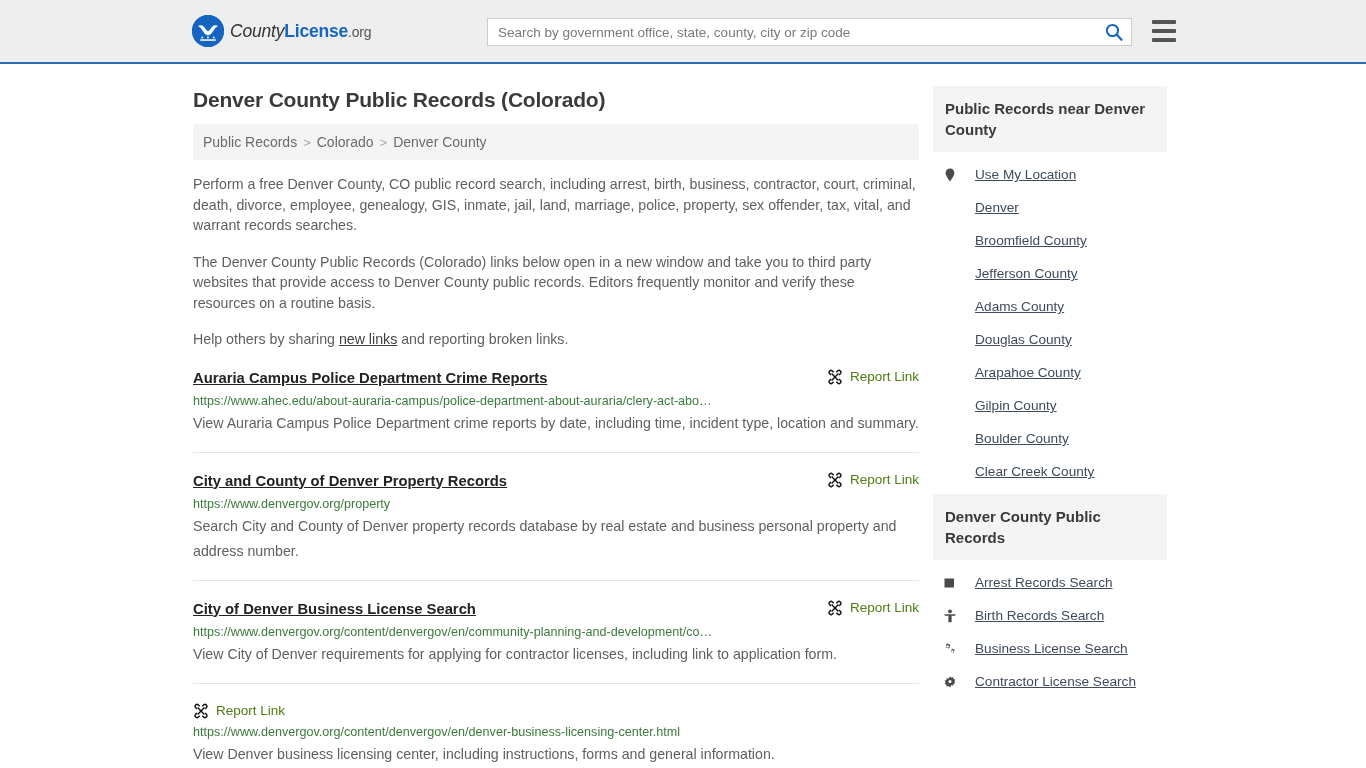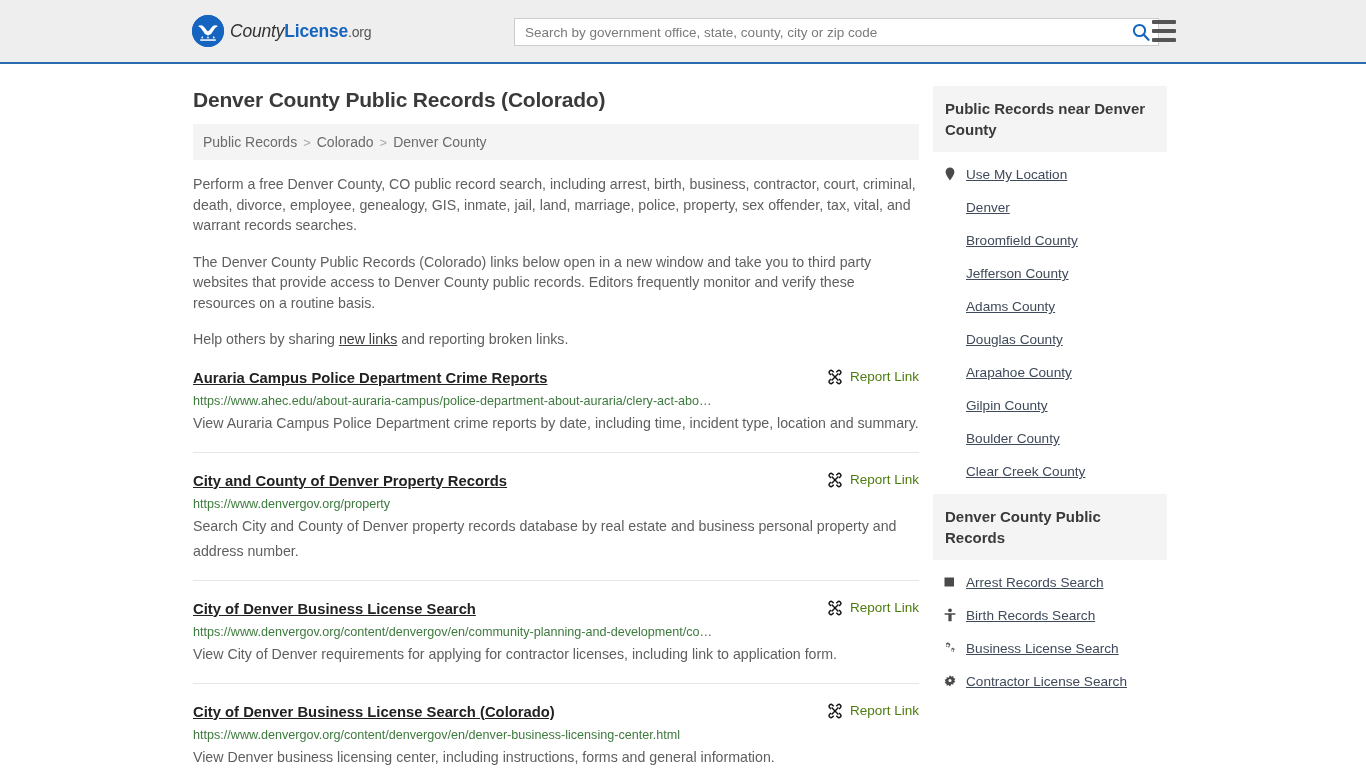--- a/index.html
+++ b/index.html
@@ -42,21 +42,21 @@
     color: #333333;
     white-space: nowrap;
     font-weight: 400;
   }
   .brand-text .b-office { color: #1565c0; font-weight: 700; }
   .brand-text .b-county { color: #333333; font-weight: 400; font-style: italic; }
   .brand-text .b-org { color: #555555; font-size: 14px; }
 
   .search-wrap {
     position: absolute;
-    left: 514px;
+    left: 487px;
     top: 18px;
     width: 645px;
     height: 28px;
     background: #ffffff;
     border: 1px solid #cccccc;
     display: flex;
     align-items: center;
   }
   .search-input {
     flex: 1;
@@ -199,22 +199,22 @@
     background: #f4f4f4;
     padding: 12px 12px;
     font-size: 15px;
     font-weight: bold;
     color: #3a3a3a;
     line-height: 21px;
   }
   .side-list { padding: 6px 0 0 0; margin: 0; list-style: none; }
   .side-list li {
     display: flex;
-    align-items: flex-start;
-    gap: 9px;
+    align-items: flex-end;
+    gap: 18px;
     padding: 9px 0 9px 10px;
     font-size: 13.6px;
   }
   .side-list li a {
     color: #3f4a5a;
     text-decoration: underline;
     cursor: pointer;
   }
   .side-ico {
     width: 14px; height: 14px;
@@ -331,21 +331,20 @@
     <line x1="11.4" y1="4.6" x2="4.6" y2="11.4" stroke="#111" stroke-width="1.4"></line>
   </svg>
          <span>Report Link</span>
        </span>
      </div>
      <div class="result-url">https://www.denvergov.org/content/denvergov/en/community-planning-and-development/co…</div>
      <div class="result-desc">View City of Denver requirements for applying for contractor licenses, including link to application form.</div>
           </div>
           <div class="result">
             <div class="result-head">
-       <a class="result-title" href="#">City of Denver Business License Search (Colorado)</a>
        <span class="report-link">
          <svg width="16" height="16" viewBox="0 0 16 16">
     <path d="M2.2 5.2a2.6 2.6 0 0 1 3.7-3.7l1.3 1.3-1 1-1.3-1.3a1.2 1.2 0 0 0-1.7 1.7l1.3 1.3-1 1z" fill="#111"></path>
     <path d="M13.8 10.8a2.6 2.6 0 0 1-3.7 3.7l-1.3-1.3 1-1 1.3 1.3a1.2 1.2 0 0 0 1.7-1.7l-1.3-1.3 1-1z" fill="#111"></path>
     <path d="M10.1 1.5a2.6 2.6 0 0 1 3.7 3.7l-1.3 1.3-1-1 1.3-1.3a1.2 1.2 0 0 0-1.7-1.7L9.8 3.8l-1-1z" fill="#111"></path>
     <path d="M5.9 14.5a2.6 2.6 0 0 1-3.7-3.7l1.3-1.3 1 1-1.3 1.3a1.2 1.2 0 0 0 1.7 1.7l1.3-1.3 1 1z" fill="#111"></path>
     <line x1="4.6" y1="4.6" x2="11.4" y2="11.4" stroke="#111" stroke-width="1.4"></line>
     <line x1="11.4" y1="4.6" x2="4.6" y2="11.4" stroke="#111" stroke-width="1.4"></line>
   </svg>
          <span>Report Link</span>

